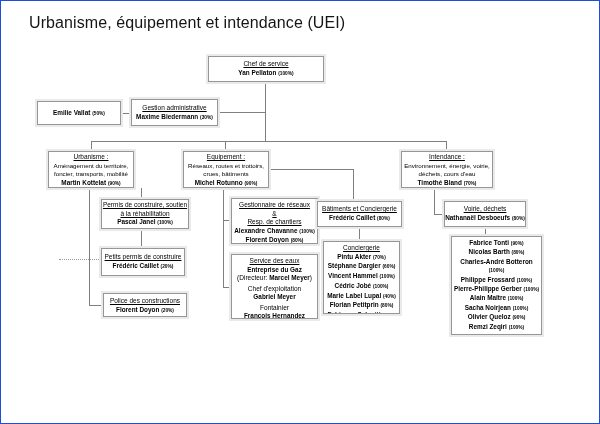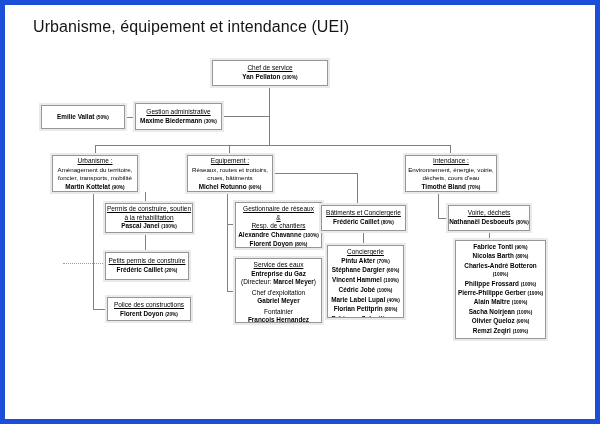--- a/index.html
+++ b/index.html
@@ -1,18 +1,18 @@
 <!DOCTYPE html>
 <html><head>
 <meta charset="utf-8">
 <style>
   html,body{margin:0;padding:0;background:#fff;}
   .frame{
     position:relative;width:600px;height:424px;box-sizing:border-box;
-    background:#ffffff;border:5px solid #1d4ed8;overflow:hidden;
+    background:#ffffff;border:1px solid #1d4ed8;overflow:hidden;
     font-family:"Liberation Sans",sans-serif;color:#000;
   }
   .title{
     position:absolute;left:28px;top:13px;font-size:16px;letter-spacing:.1px;color:#151515;
   }
   .box{
     position:absolute;box-sizing:border-box;background:#fff;
     border:1px solid #969696;box-shadow:0 0 0 2px #eaeaea;
     font-size:6.5px;line-height:8.5px;text-align:center;overflow:hidden;
   }

